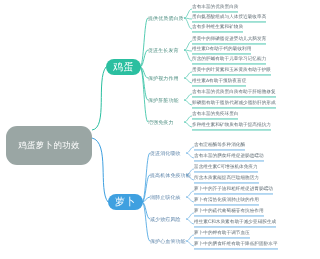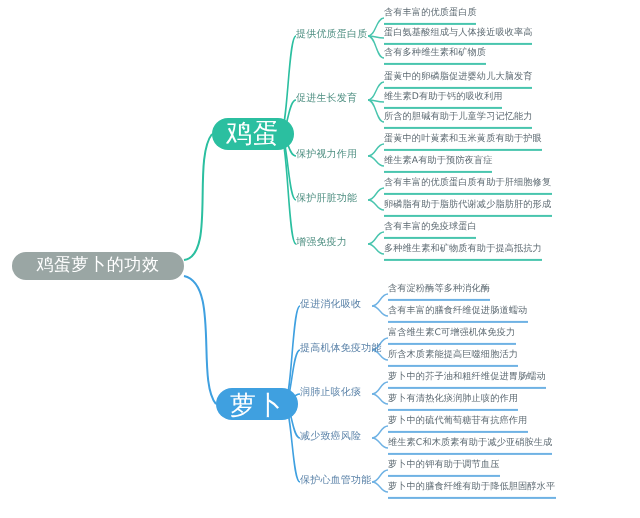--- a/index.html
+++ b/index.html
@@ -16,35 +16,35 @@
   .node{
     position:absolute;
     box-sizing:border-box;
     white-space:nowrap;
     line-height:1;
   }
 
   
   .root{
     left:6px;top:126px;
-    width:86px;height:14px;
+    width:86px;height:39px;
     border-radius:11px;
     background:#9aa6a4;
     color:#ffffff;
     font-size:8.5px;
     display:flex;align-items:center;justify-content:center;
     letter-spacing:0.3px;
   }
 
   
   .topic{
     height:16px;
     border-radius:8px;
     color:#ffffff;
-    font-size:13px;
+    font-size:10px;
     display:flex;align-items:center;justify-content:center;
     padding:0 7px;
     letter-spacing:0.4px;
   }
   .topic-egg{left:106px;top:59px;background:#2bbfa0;}
   .topic-radish{left:108px;top:194px;background:#3fa0e0;font-family:Liberation Serif, serif;}
 
   
   .cat{
     font-size:5px;

